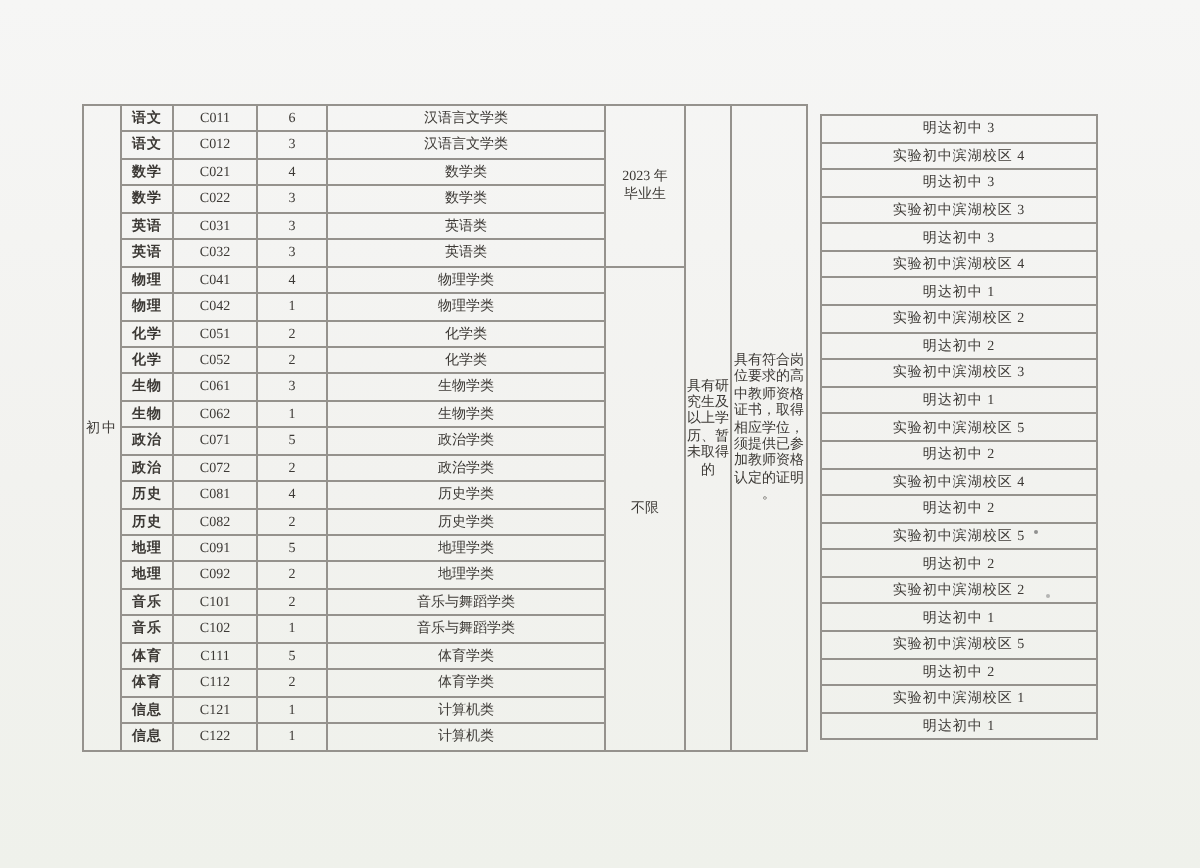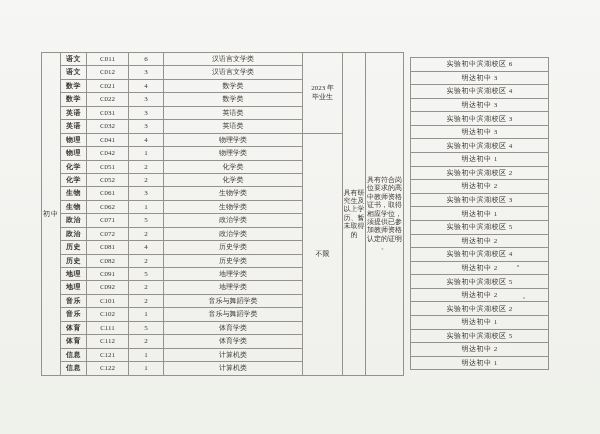--- a/index.html
+++ b/index.html
@@ -205,23 +205,20 @@
         </tr>
       </tbody>
   </table>
 
   <table class="school">
     <colgroup>
         <col style="width:138px">
       </colgroup>
     <tbody id="school-body">
         <tr>
-          <td>实验初中滨湖校区 6</td>
-        </tr>
-        <tr>
           <td>明达初中 3</td>
         </tr>
         <tr>
           <td>实验初中滨湖校区 4</td>
         </tr>
         <tr>
           <td>明达初中 3</td>
         </tr>
         <tr>
           <td>实验初中滨湖校区 3</td>
@@ -269,20 +266,23 @@
           <td>实验初中滨湖校区 2</td>
         </tr>
         <tr>
           <td>明达初中 1</td>
         </tr>
         <tr>
           <td>实验初中滨湖校区 5</td>
         </tr>
         <tr>
           <td>明达初中 2</td>
+        </tr>
+        <tr>
+          <td>实验初中滨湖校区 1</td>
         </tr>
         <tr>
           <td>明达初中 1</td>
         </tr>
       </tbody>
   </table>
 
   <div class="speck" style="left:517px;top:265px;"></div>
   <div class="speck" style="left:523px;top:297px;opacity:0.5;"></div>
 </div>

